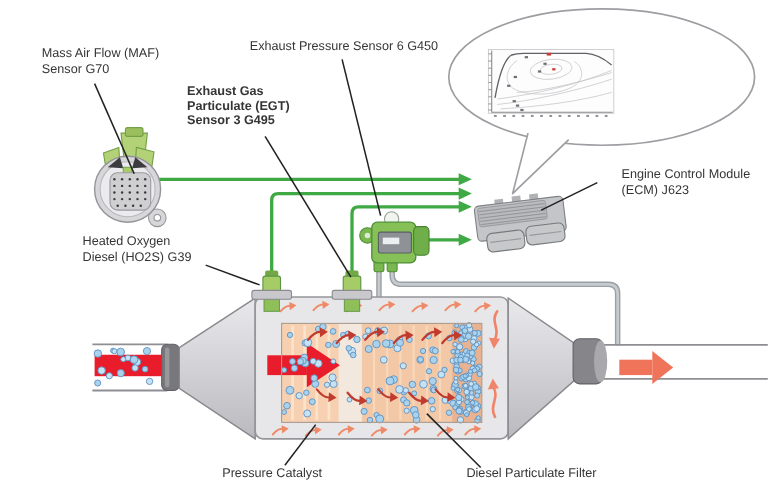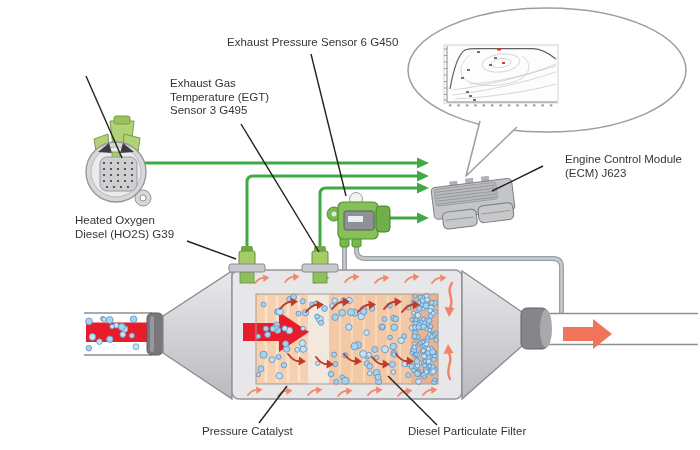--- a/index.html
+++ b/index.html
@@ -515,36 +515,40 @@
     <path d="M86,76 L122,158"></path>
     <path d="M311,54 L346,196"></path>
     <path d="M241,124 L319,252"></path>
     <path d="M187,241 L236,259"></path>
     <path d="M543,166 L492,191"></path>
     <path d="M259,423 L287,386"></path>
     <path d="M437,425 L388,376"></path>
   </g>
 </svg>
 
+<div class="lbl" style="left:38px;top:43px;">
+  <span>Mass Air Flow (MAF)</span>
+  <span>Sensor G70</span>
+</div>
 <div class="lbl" style="left:227px;top:36px;">
   <span>Exhaust Pressure Sensor 6 G450</span>
 </div>
-<div class="lbl" style="left:170px;top:77px;">
+<div class="lbl" style="left:170px;top:77px;font-weight:bold;">
   <span>Exhaust Gas</span>
-  <span>Temperature (EGT)</span>
+  <span>Particulate (EGT)</span>
   <span>Sensor 3 G495</span>
 </div>
 <div class="lbl" style="left:75px;top:214px;">
   <span>Heated Oxygen</span>
   <span>Diesel (HO2S) G39</span>
 </div>
 <div class="lbl" style="left:565px;top:153px;">
   <span>Engine Control Module</span>
   <span>(ECM) J623</span>
 </div>
 <div class="lbl" style="left:202px;top:425px;">
   <span>Pressure Catalyst</span>
 </div>
-<div class="lbl" style="left:388px;top:425px;padding-left:20px;">
+<div class="lbl" style="left:404px;top:425px;padding-left:20px;">
   <span>Diesel Particulate Filter</span>
 </div>
 
 </div>
 
 </body></html>

